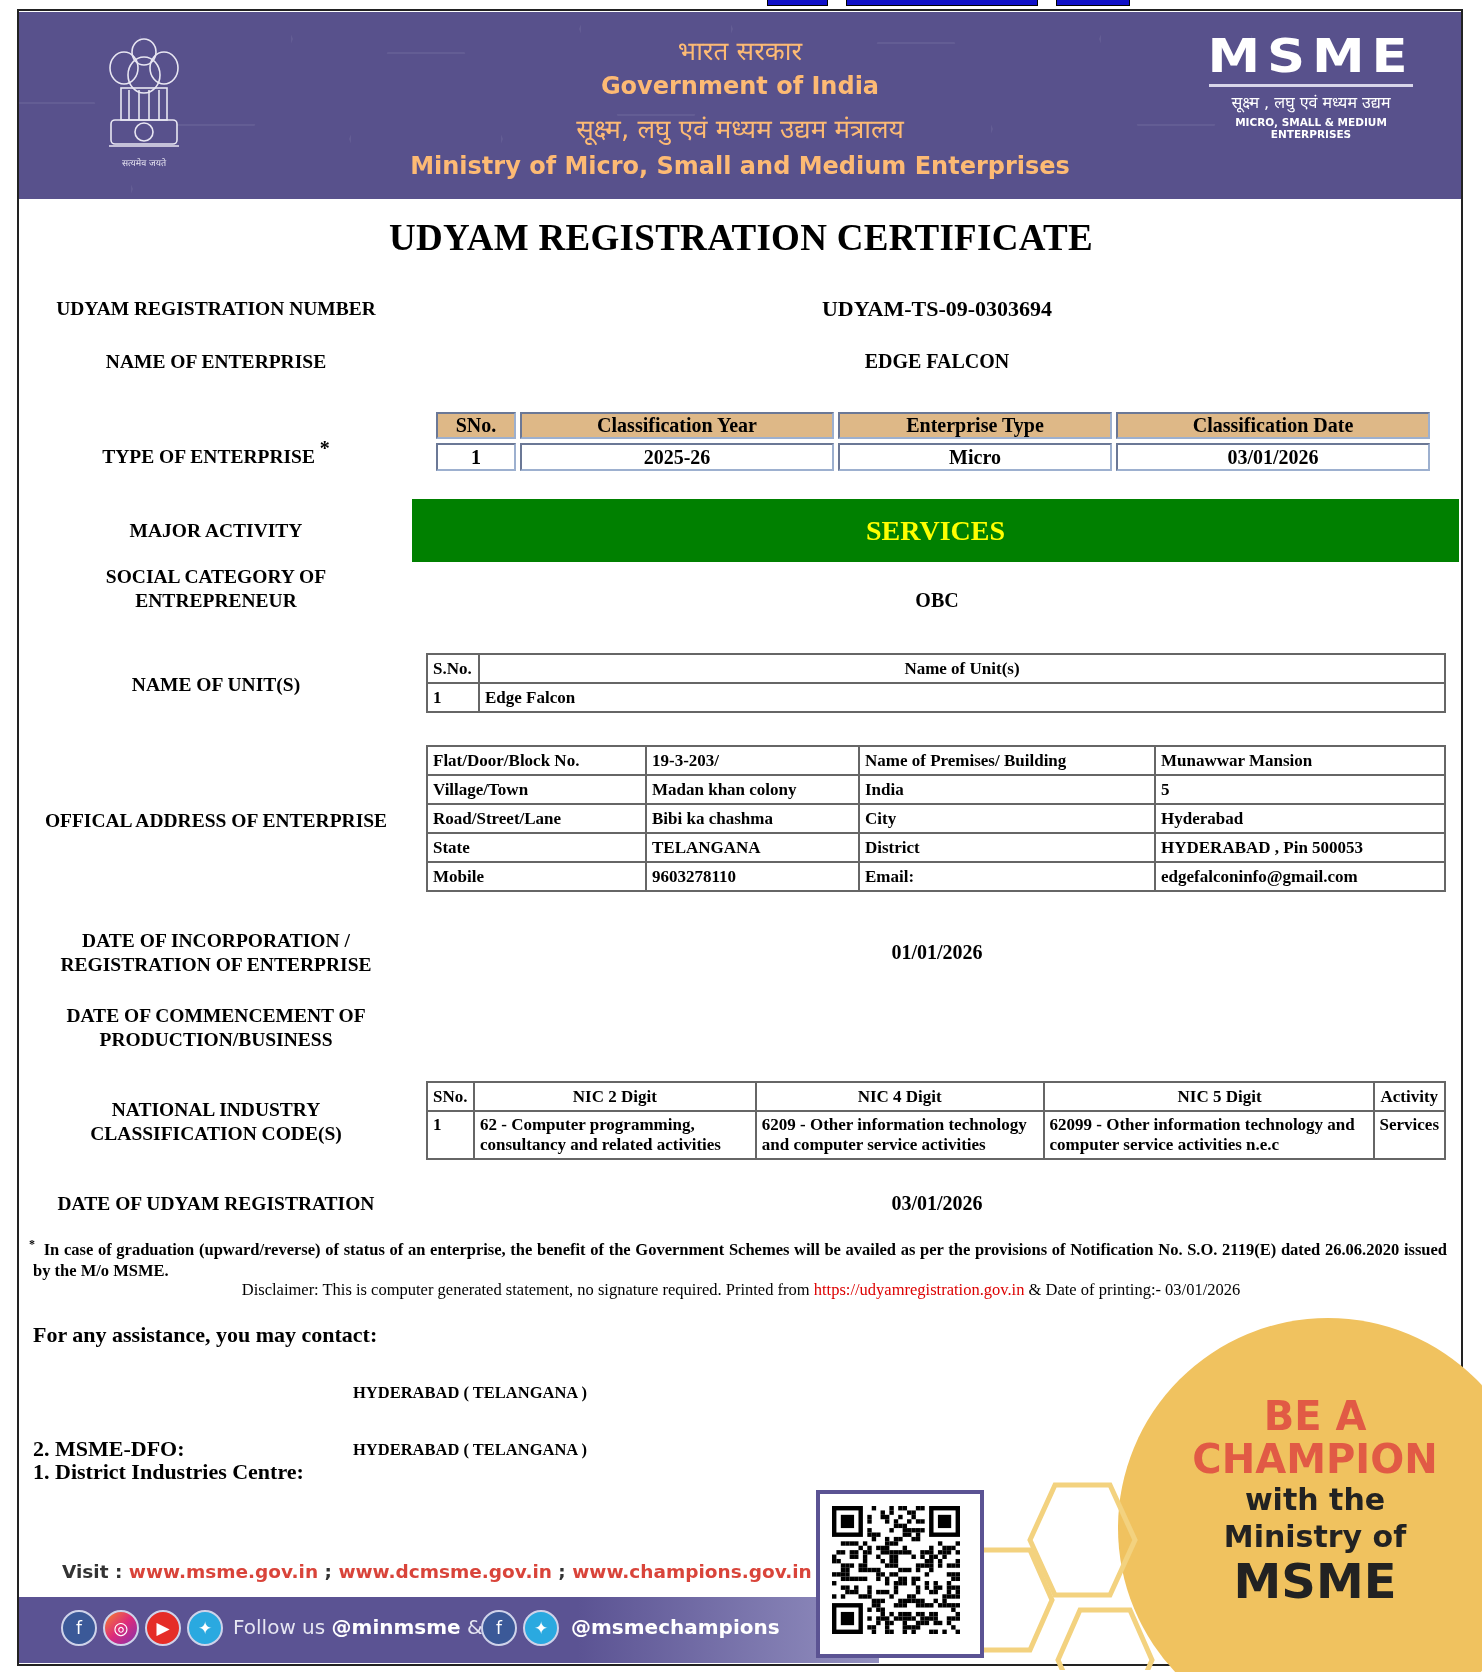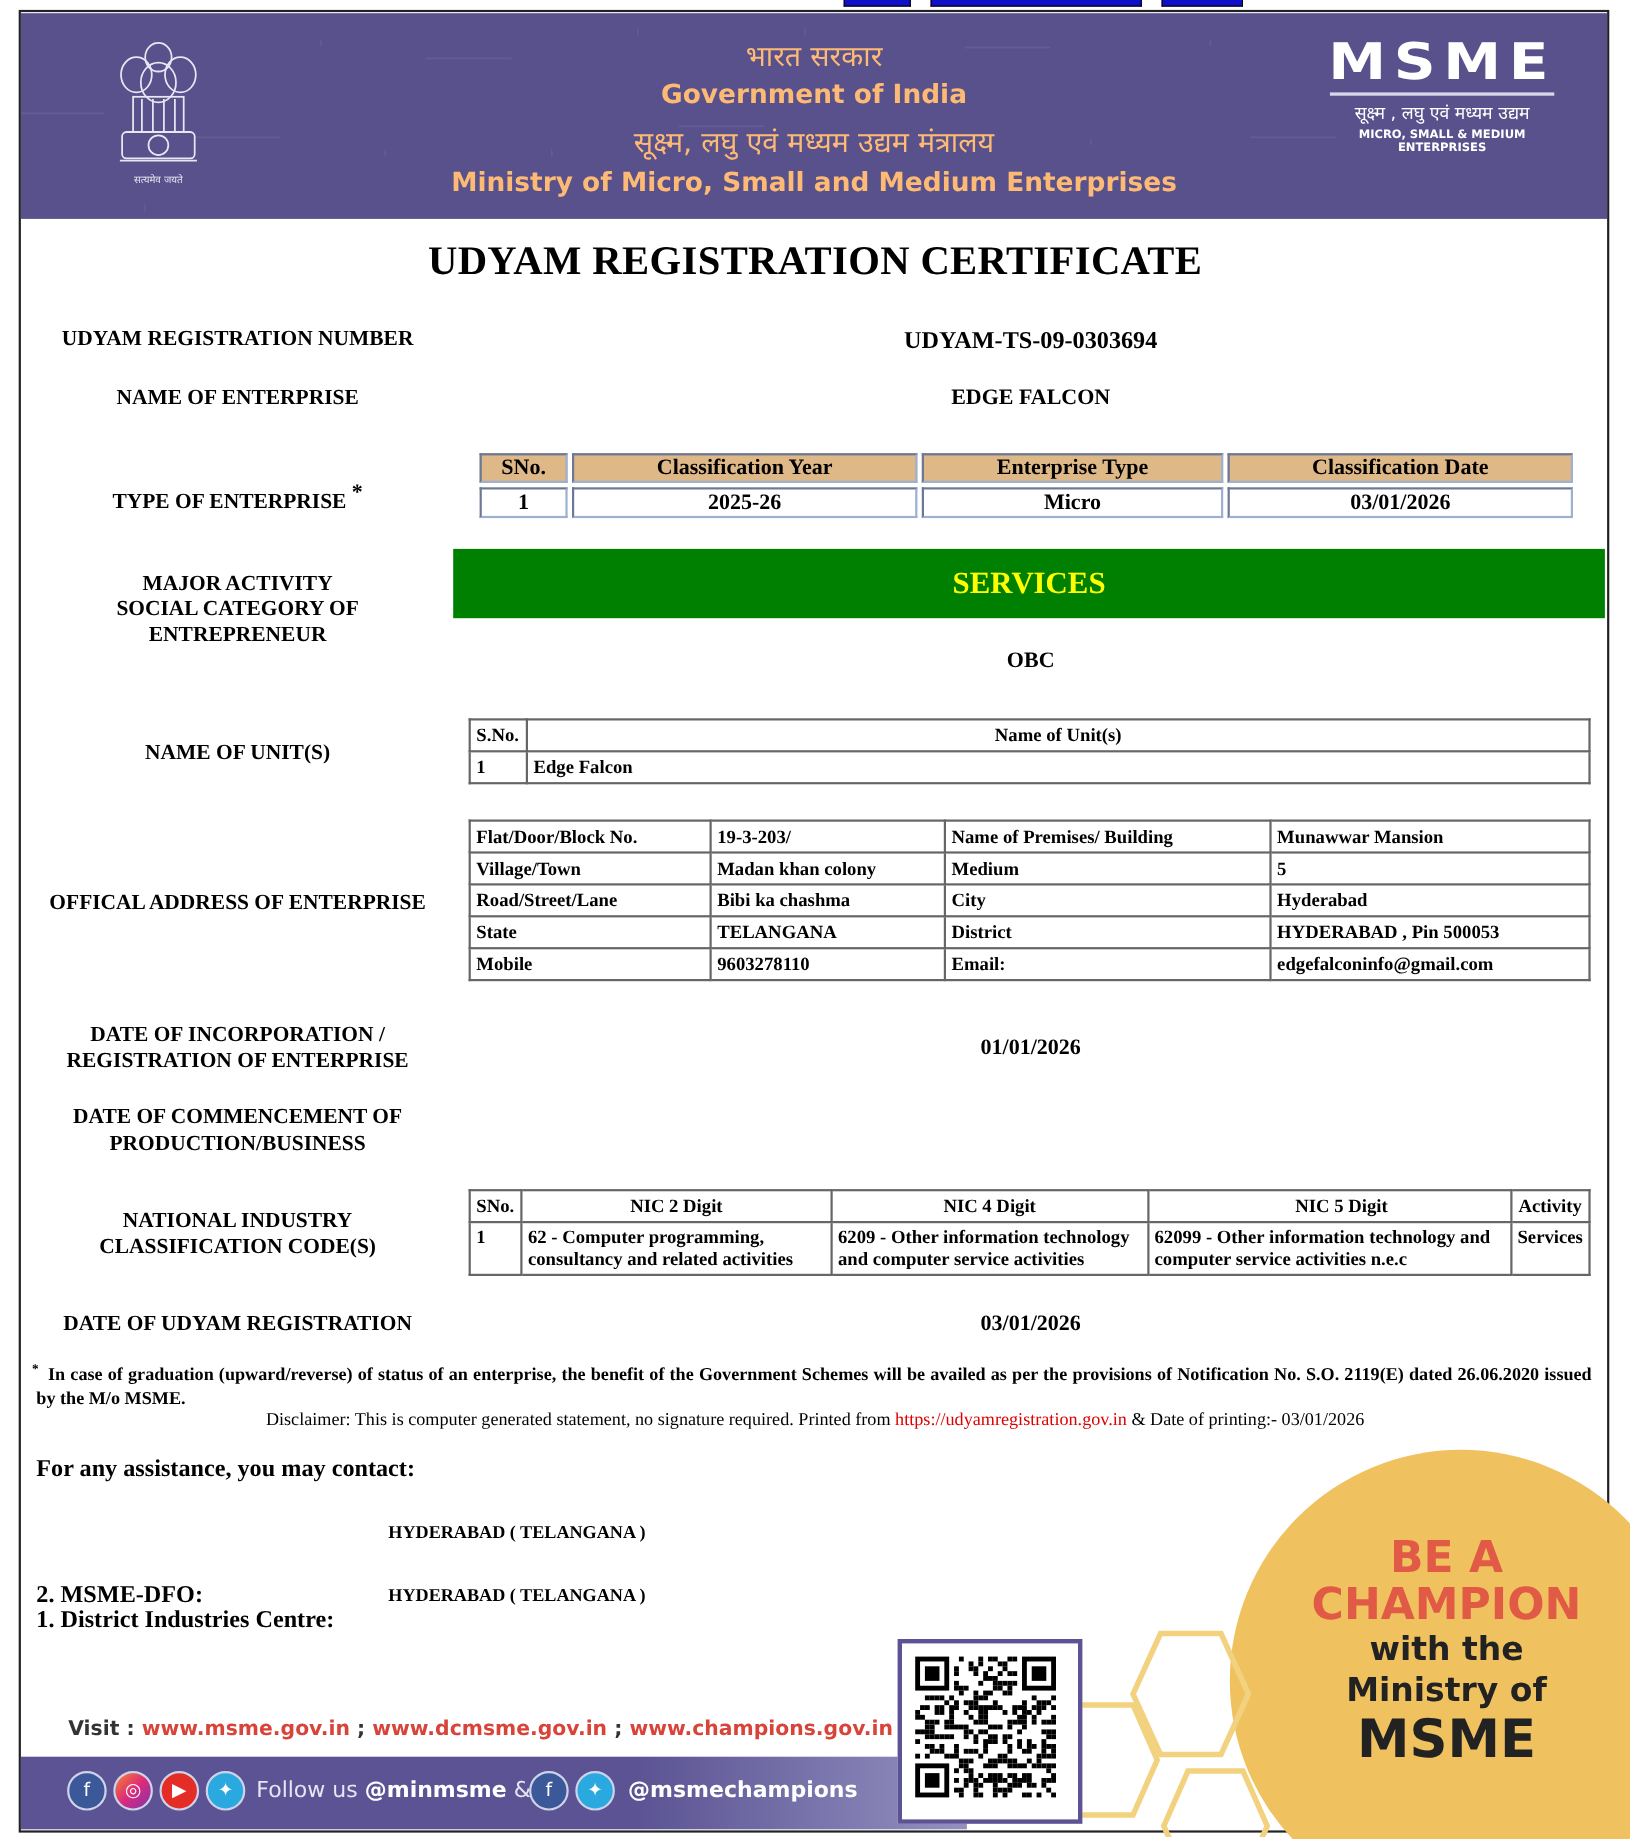--- a/index.html
+++ b/index.html
@@ -115,21 +115,21 @@
       <td>2025-26</td>
       <td>Micro</td>
       <td>03/01/2026</td>
     </tr>
   </tbody>
 </table>
 
 <div class="lbl" style="top:519px;">MAJOR ACTIVITY</div>
 <div class="green">SERVICES</div>
 
-<div class="lbl" style="top:542px;">
+<div class="lbl" style="top:565px;">
   <div>SOCIAL CATEGORY OF</div>
   <div>ENTREPRENEUR</div>
 </div>
 <div class="val" style="top:589px;">OBC</div>
 
 <div class="lbl" style="top:673px;">NAME OF UNIT(S)</div>
 <table class="grid" style="top:653px;">
   <tbody>
       <tr>
     <th style="width:40px;text-align:left;">S.No.</th>
@@ -147,21 +147,21 @@
   <tbody>
       <tr>
     <td style="width:207px;">Flat/Door/Block No.</td>
     <td style="width:201px;">19-3-203/</td>
     <td style="width:284px;">Name of Premises/ Building</td>
     <td>Munawwar Mansion</td>
   </tr>
   <tr>
     <td>Village/Town</td>
     <td>Madan khan colony</td>
-    <td>Medium</td>
+    <td>India</td>
     <td>5</td>
   </tr>
   <tr>
     <td>Road/Street/Lane</td>
     <td>Bibi ka chashma</td>
     <td>City</td>
     <td>Hyderabad</td>
   </tr>
   <tr>
     <td>State</td>

